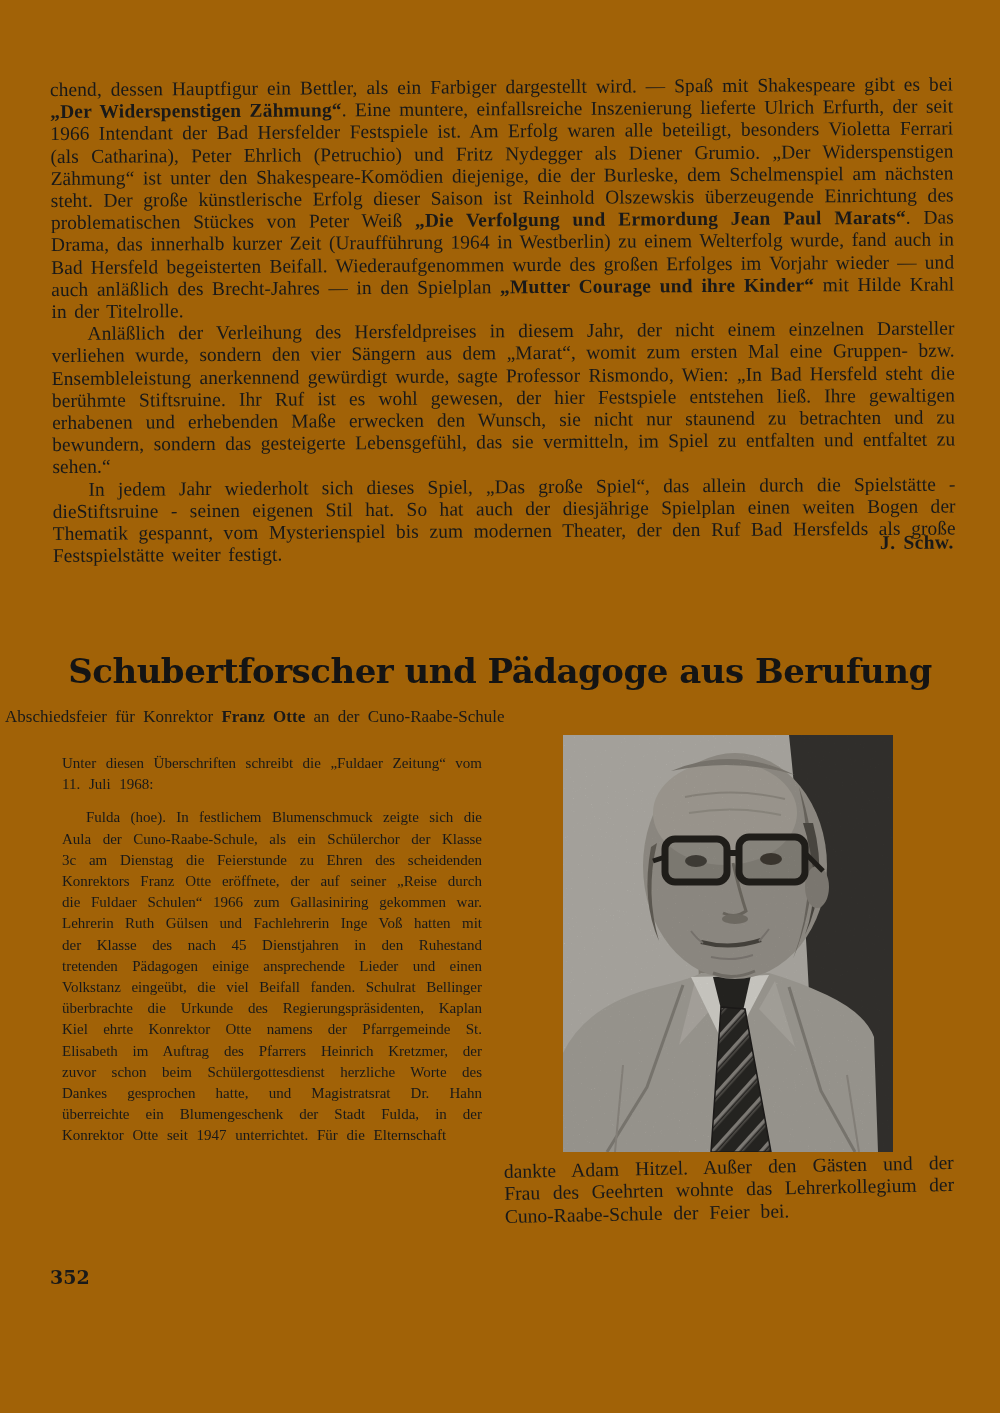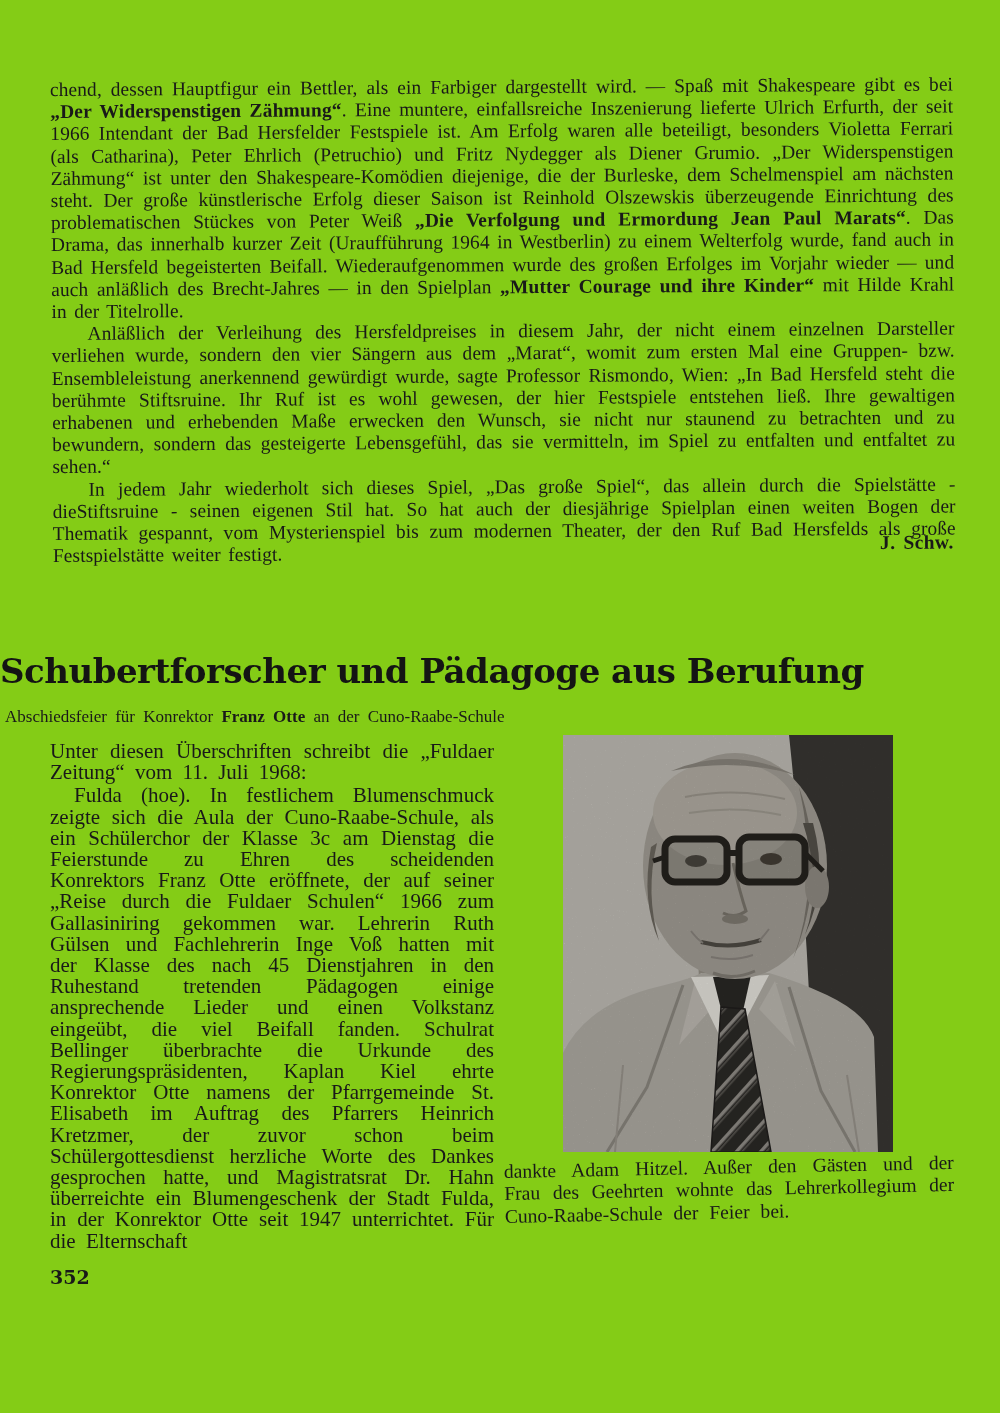--- a/index.html
+++ b/index.html
@@ -1,49 +1,49 @@
 <!DOCTYPE html>
 <html lang="de"><head>
 <meta charset="utf-8">
 <style>
   html,body{margin:0;padding:0;background:#e8e8e8;}
   .page{
     position:relative;width:1000px;height:1413px;margin:0 auto;
-    background:#84cc16;overflow:hidden;color:#191919;
+    background:#a16207;overflow:hidden;color:#191919;
     font-family:"Liberation Serif",serif;
   }
   
   .top-article{
     position:absolute;left:50px;top:79px;width:903px;
     transform:rotate(-0.35deg);transform-origin:left top;
   }
   .top-article p{
     margin:0;font-size:19.4px;line-height:22.2px;text-align:justify;
     word-spacing:2.5px;letter-spacing:0.1px;
   }
   .top-article p.ind{text-indent:36px;}
   .top-article b{letter-spacing:0.2px;}
   .p-byline{position:relative;}
   .byline{position:absolute;right:2px;bottom:8px;font-weight:bold;letter-spacing:0.5px;}
   
   .headline{
     position:absolute;left:0;top:651px;width:1000px;margin:0;
-    font-family:"DejaVu Serif",serif;font-weight:700;
+    text-align:center;font-family:"DejaVu Serif",serif;font-weight:700;
     font-size:34px;letter-spacing:-0.5px;color:#141414;
   }
   .subheadline{
     position:absolute;left:0;top:702px;width:1000px;margin:5px;
     text-align:left;font-weight:normal;font-size:17px;word-spacing:4px;
   }
   
   .left-col{
     position:absolute;left:50px;top:741px;width:444px;
   }
   .left-col p{
-    margin:0;font-size:21px;line-height:21.2px;text-align:justify;
+    margin:12px;font-size:15px;line-height:21.2px;text-align:justify;
     word-spacing:5px;
   }
   .left-col p.ind2{text-indent:24px;margin-top:2px;}
   .photo{
     position:absolute;left:563px;top:735px;width:330px;height:417px;margin:0;
   }
   .photo svg{display:block;}
   .caption{
     position:absolute;left:505px;top:1161px;width:450px;margin:0;
     font-size:19.6px;line-height:22.4px;text-align:justify;word-spacing:6px;

